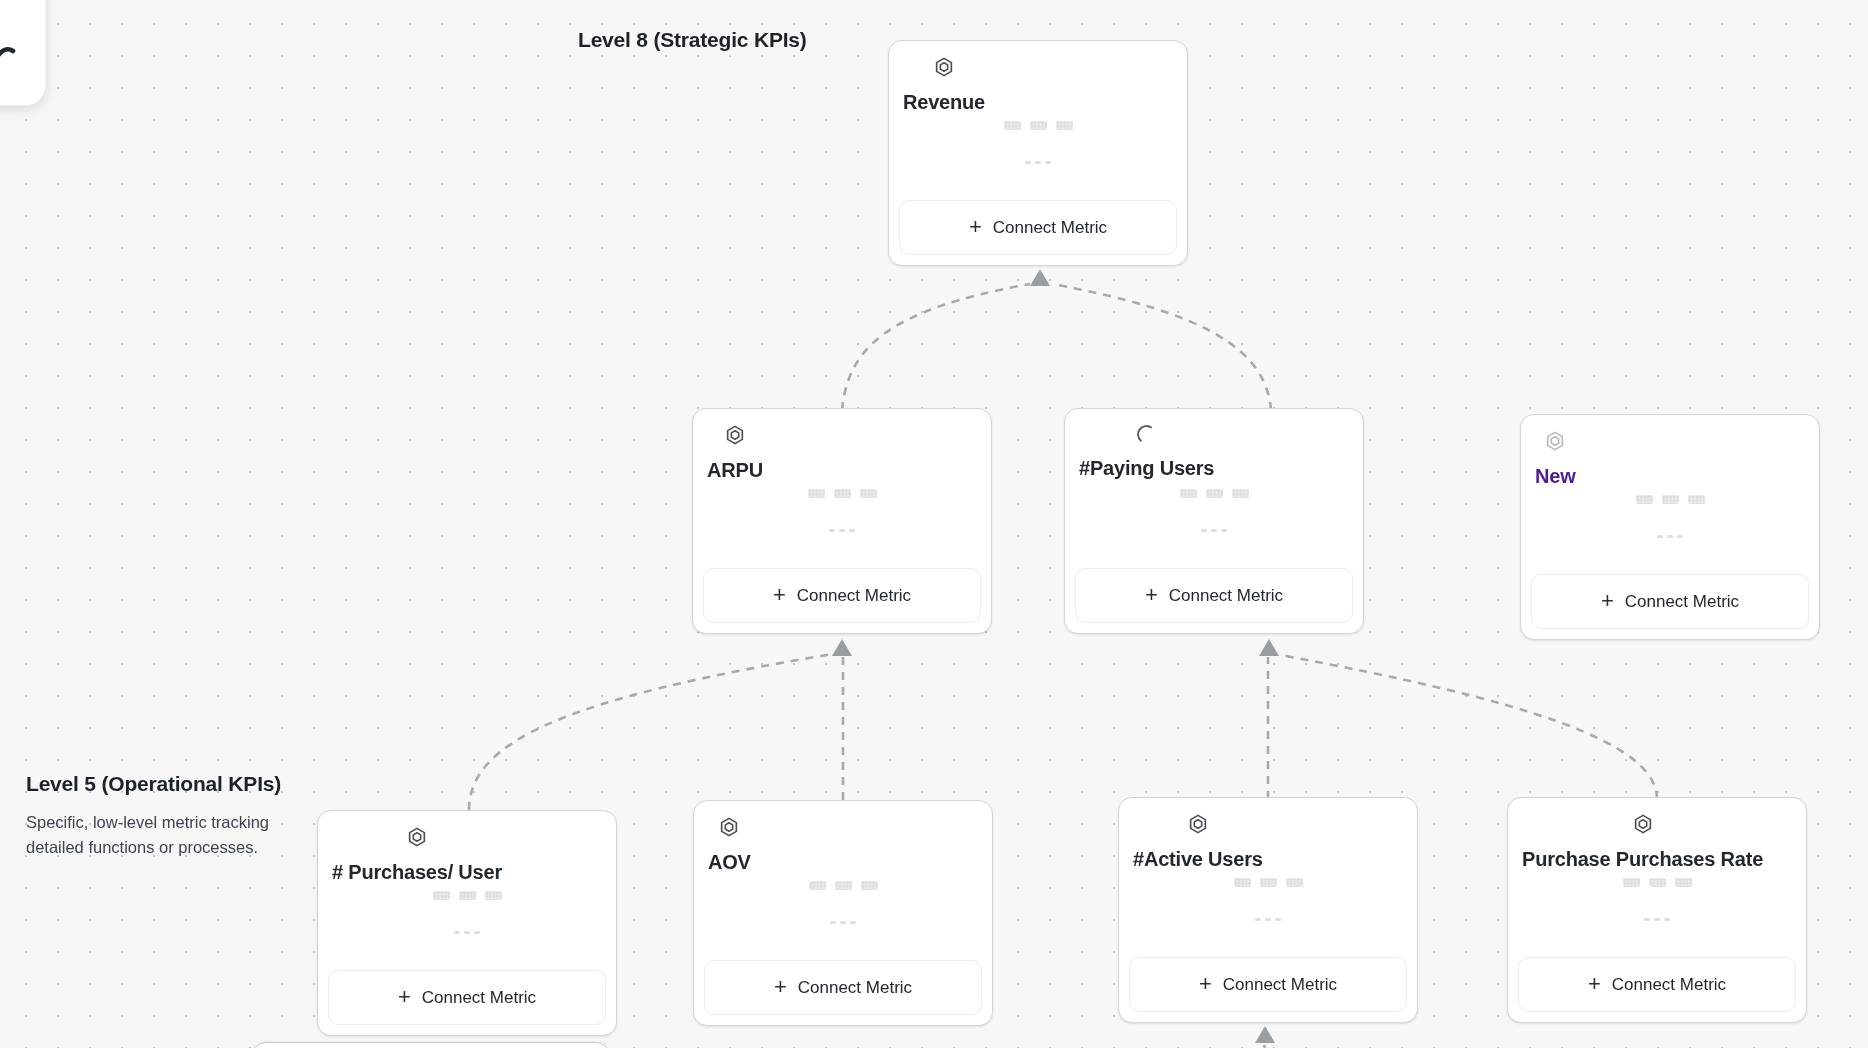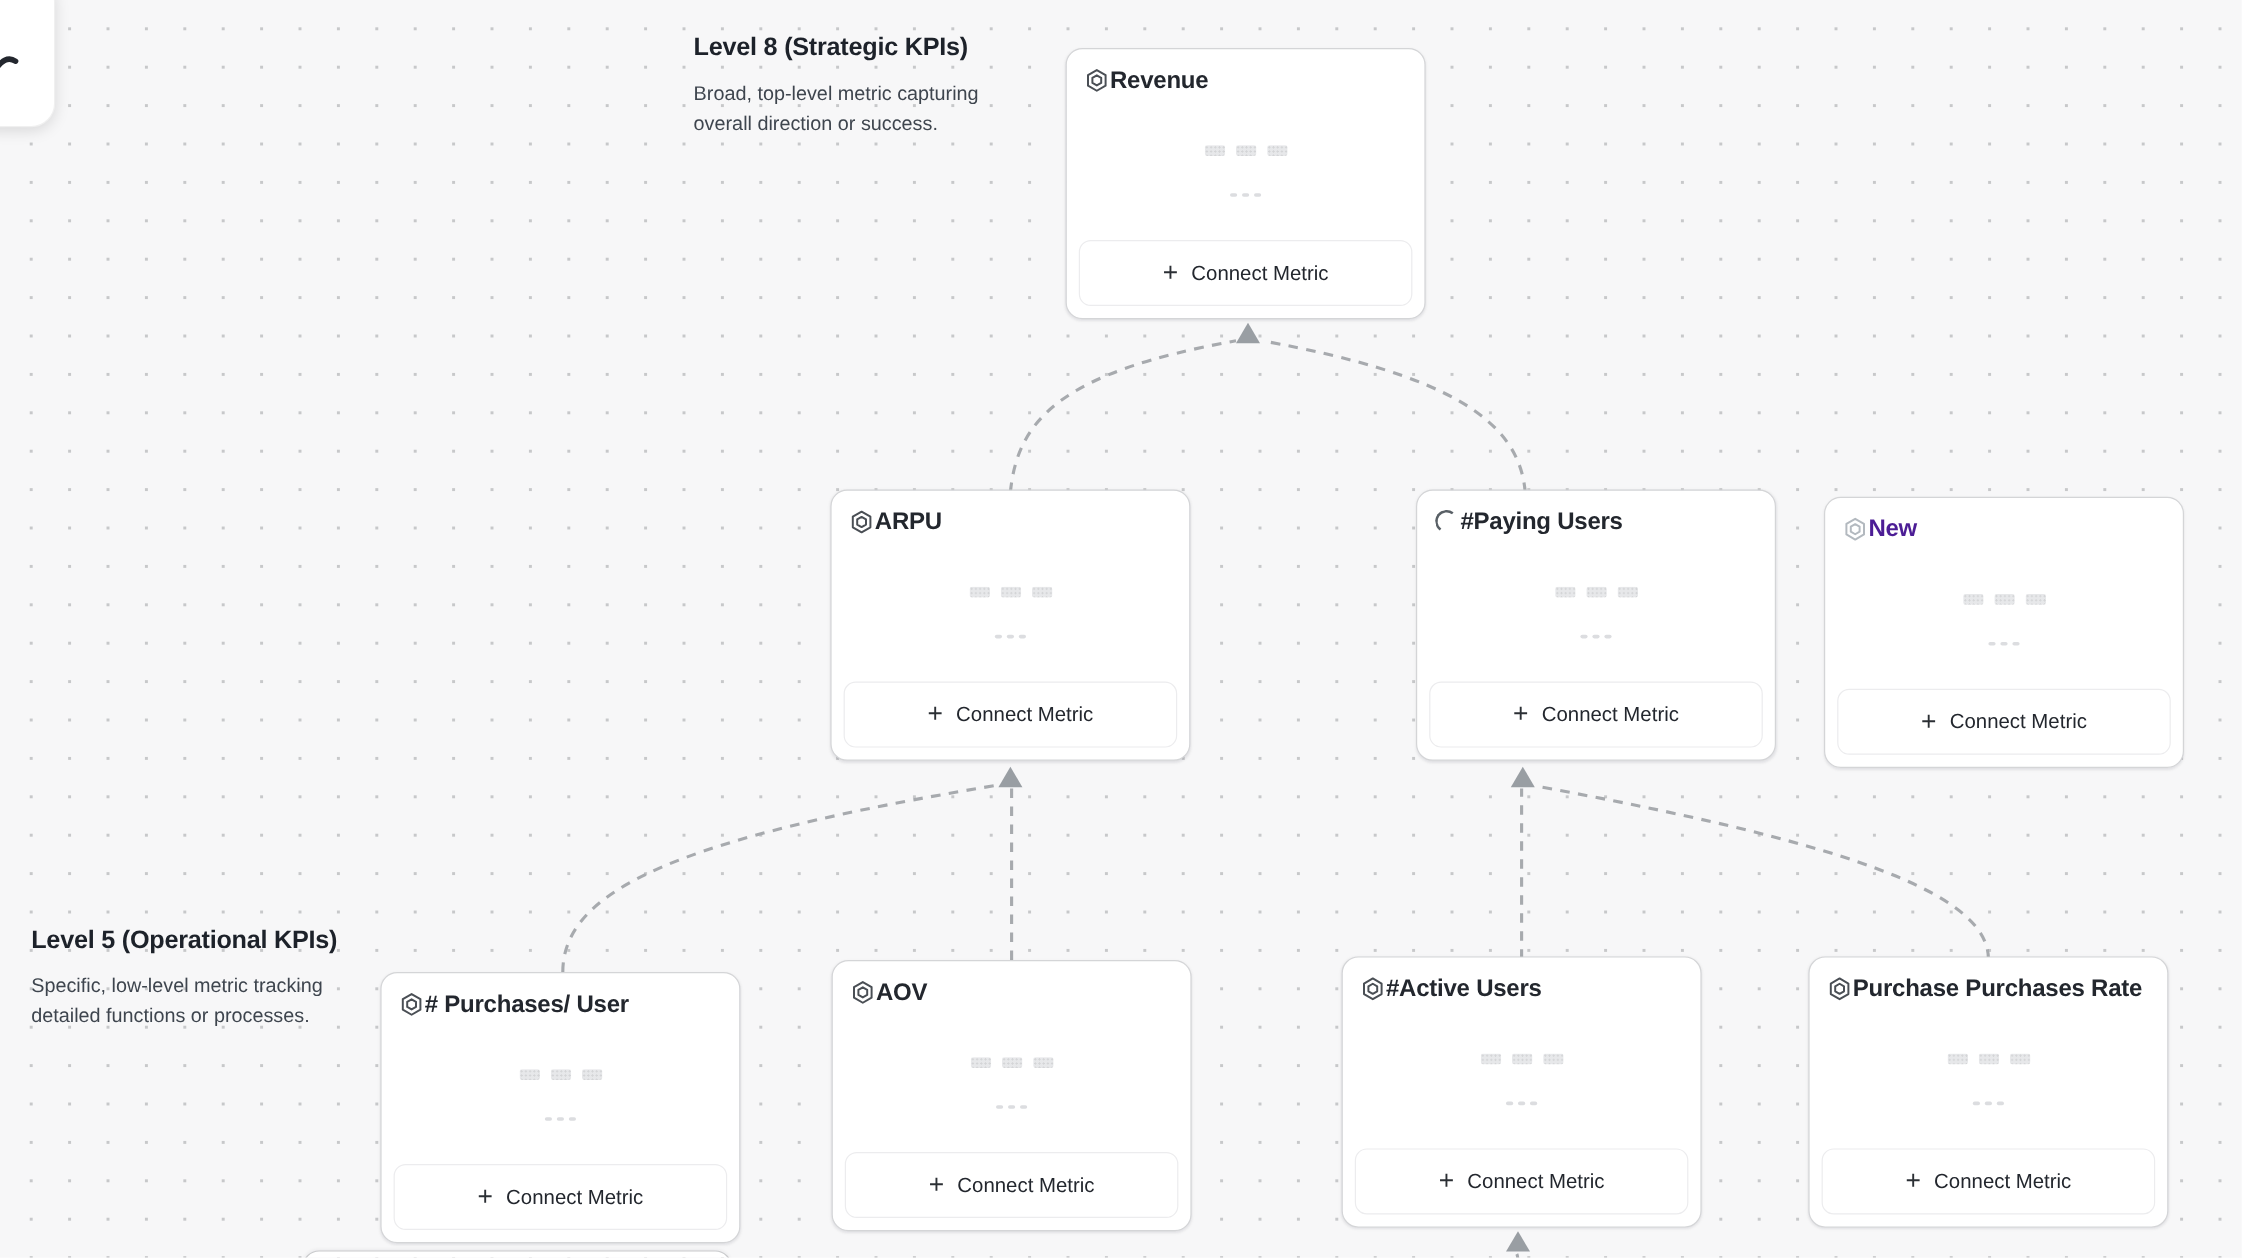--- a/index.html
+++ b/index.html
@@ -33,33 +33,33 @@
   .arrowhead{fill:#999ea3;stroke:none;}
 
   
   .card{
     position:absolute;width:300px;height:226px;background:#fff;
     border:1.5px solid #d4d5d7;border-radius:14px;box-sizing:border-box;
     box-shadow:0 1px 3px rgba(16,24,40,.06),0 1px 2px rgba(16,24,40,.04);
   }
   .card-revenue{left:888px;top:40px;}
   .card-arpu{left:692px;top:408px;}
-  .card-paying{left:1180px;top:408px;padding-left:20px;}
+  .card-paying{left:1064px;top:408px;padding-left:20px;}
   .card-new{left:1520px;top:414px;}
   .card-purchases{left:317px;top:810px;}
   .card-aov{left:693px;top:800px;}
   .card-active{left:1118px;top:797px;}
   .card-pcr{left:1507px;top:797px;}
   .card-partial{
     position:absolute;left:252px;top:1042px;width:358px;height:40px;
     background:#fff;border:1.5px solid #c9cacc;border-radius:14px 14px 0 0;
     box-sizing:border-box;box-shadow:0 -1px 3px rgba(16,24,40,.05);
   }
 
-  .card-header{position:absolute;left:14px;top:15px;display:flex;align-items:flex-start;gap:0;}
+  .card-header{position:absolute;left:14px;top:15px;display:flex;align-items:center;gap:13px;flex-direction:column;}
   .card-title{font-size:20px;font-weight:600;color:#23272e;letter-spacing:-.2px;white-space:nowrap;}
   .card-new .card-title{color:#4c1d95;}
   .hex-icon{display:inline-flex;width:22px;height:22px;}
   .card-new .hex-icon svg path,.card-new .hex-icon svg circle{stroke:#b3b9bf;}
   .spinner-icon{
     box-sizing:border-box;width:19px;height:19px;border-radius:50%;
     border:2.6px solid #596066;border-bottom-color:transparent;border-right-color:transparent;
     transform:rotate(-8deg);margin:1px 2px 0 1px;
   }
 
@@ -104,21 +104,20 @@
   </svg>
 
   <div class="corner-btn">
     <svg width="26" height="24" viewBox="0 0 26 24">
       <path d="M0 17 C6 7 12 4 18 8" fill="none" stroke="#23272e" stroke-width="4.6" stroke-linecap="round"></path>
     </svg>
   </div>
 
   <div class="level-block lv1">
     <div class="level-title">Level 8 (Strategic KPIs)</div>
-    <div class="level-desc">Broad, top-level metric capturing overall direction or success.</div>
   </div>
   <div class="level-block lv3">
     <div class="level-title">Level 5 (Operational KPIs)</div>
     <div class="level-desc">Specific, low-level metric tracking detailed functions or processes.</div>
   </div>
 
   <div class="card card-revenue">
     <div class="card-header">
       <span class="hex-icon">
         <svg width="22" height="22" viewBox="0 0 24 24">

